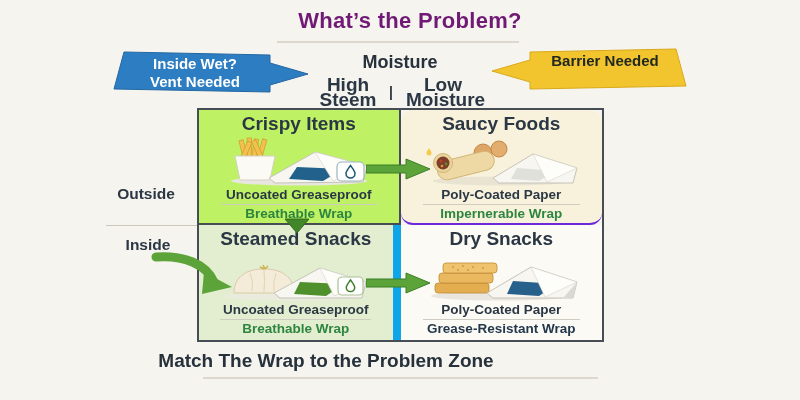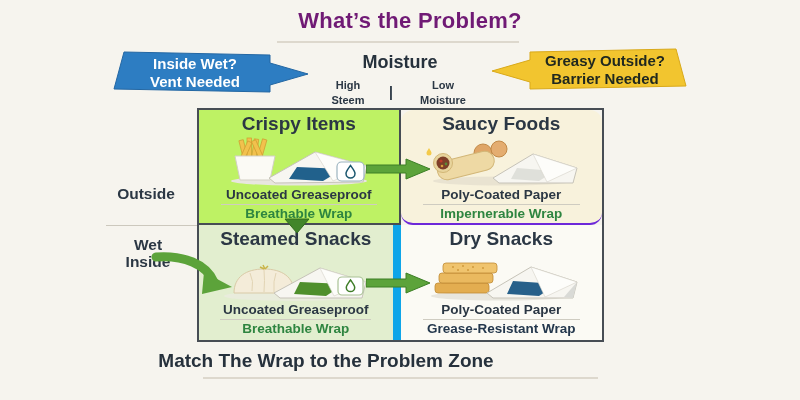--- a/index.html
+++ b/index.html
@@ -11,21 +11,21 @@
               letter-spacing:.3px;color:#701a75;padding-left:10px;}
   .title-rule{left:277px;top:41px;width:242px;height:2px;background:#ddd8cd;}
   .footer-title{left:0;top:350px;width:652px;text-align:center;font-size:19px;font-weight:bold;color:#26313c;}
   .footer-rule{left:203px;top:377px;width:395px;height:2px;background:#ddd8cd;}
   
   .callout-text{position:absolute;font-weight:bold;font-size:15px;line-height:18px;text-align:center;}
   .callout-text.blue{color:#ffffff;}
   .callout-text.yellow{color:#20281f;}
   
   .moisture-header{left:340px;top:52px;width:120px;text-align:center;font-size:18px;font-weight:bold;}
-  .col-label{position:absolute;text-align:center;font-size:11px;font-weight:bold;line-height:14.5px;color:#2b3744;}
+  .col-label{position:absolute;text-align:center;font-size:19px;font-weight:bold;line-height:14.5px;color:#2b3744;}
   .col-sep{left:386px;top:84px;width:10px;text-align:center;font-size:14px;font-weight:bold;color:#2b3744;}
   .row-label{position:absolute;text-align:center;font-size:15.5px;font-weight:bold;line-height:17px;color:#2b3744;}
   .row-rule{left:106px;top:225px;width:91px;height:1px;background:#ccc8bd;}
   
   .grid{left:197px;top:108px;width:407px;height:234px;border:2px solid #474d54;box-sizing:border-box;
         display:grid;grid-template-columns:1fr 1fr;grid-template-rows:1fr 1fr;}
   .cell{position:relative;display:flex;flex-direction:column;align-items:center;box-sizing:border-box;}
   .cell.q1{background:#bef264;border-right:2px solid #474d54;border-bottom:2px solid #474d54;}
   .cell.q2{background:#f8f2dc;border-bottom:2px solid #6d28d9;border-radius:12px;}
   .cell.q3{background:#e2eecf;border-right:8px solid #0ea5e9;}
@@ -53,42 +53,40 @@
       <div>Inside Wet?</div>
       <div>Vent Needed</div>
     </div>
   </div>
 
   <div class="abs" style="left:488px;top:47px;width:202px;height:47px;">
     <svg width="202" height="47">
       <polygon points="188,2 42,5 42,13 4,24 42,35 42,42 198,39" fill="#f2c52f" stroke="#d9a91a" stroke-width="1"></polygon>
     </svg>
     <div class="callout-text yellow" style="left:42px;top:5px;width:150px;">
-      <div>Greasy Outside?</div>
       <div>Barrier Needed</div>
     </div>
   </div>
 
   <div class="abs moisture-header">Moisture</div>
   <div class="col-label" style="left:317px;top:78px;width:62px;">
     <div>High</div>
     <div>Steem</div>
   </div>
   <div class="abs col-sep">|</div>
   <div class="col-label" style="left:406px;top:78px;width:74px;">
     <div>Low</div>
     <div>Moisture</div>
   </div>
 
   <div class="row-label" style="left:100px;top:185px;width:92px;">
     <div>Outside</div>
   </div>
   <div class="abs row-rule"></div>
   <div class="row-label" style="left:108px;top:236px;width:80px;">
-    <div>Wet</div>
     <div>Inside</div>
   </div>
 
   <div class="abs grid">
 
     <div class="cell q1">
       <div class="cell-title">Crispy Items</div>
       <svg class="cell-illustration" viewBox="0 0 160 50">
         <ellipse cx="80" cy="45" rx="68" ry="4.5" fill="#e8e6de"></ellipse>
         <g fill="#f2c14d" stroke="#cf9c2f" stroke-width="0.7">

